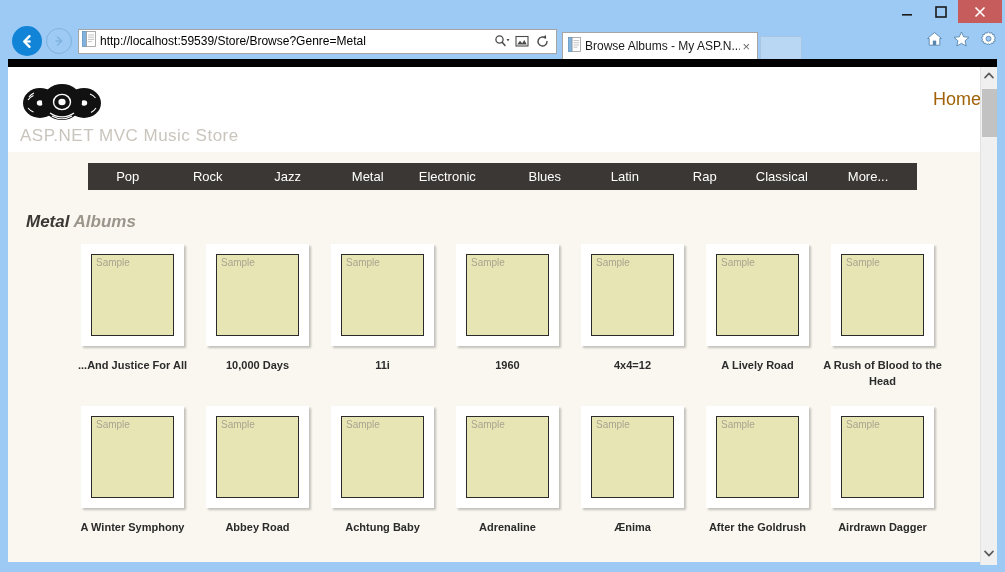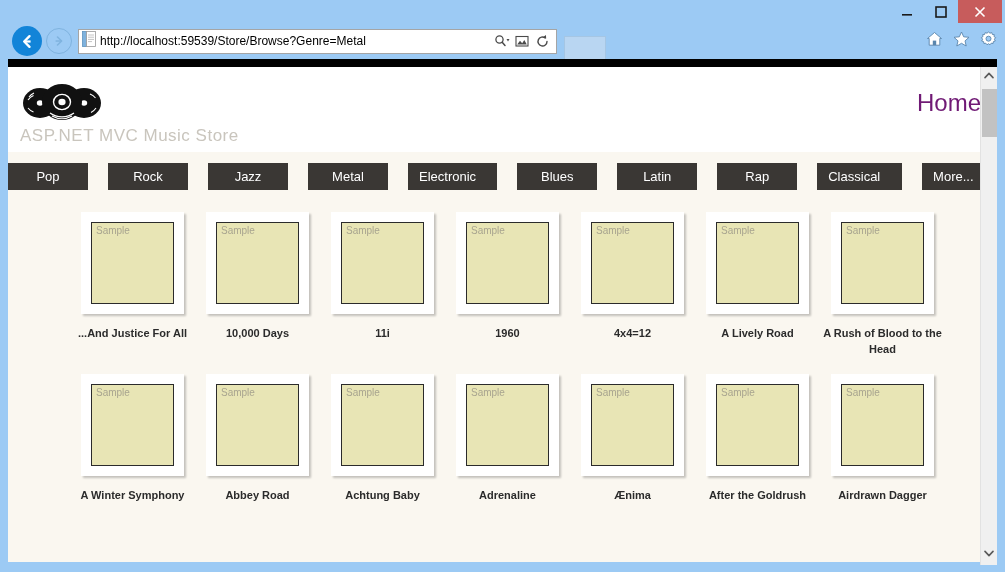--- a/index.html
+++ b/index.html
@@ -187,33 +187,33 @@
     left: 12px; top: 59px;
     font-family: Liberation Sans, sans-serif;
     font-size: 17px;
     color: #c9c5bd;
     letter-spacing: 0.5px;
     white-space: nowrap;
   }
   #home-link {
     position: absolute;
     right: 16px; top: 22px;
-    font-size: 24px;
-    color: #701a75;
+    font-size: 18px;
+    color: #a16207;
     text-decoration: none;
     cursor: pointer;
   }
 
   
   #genre-nav {
     background: #faf7f0;
     padding: 11px 0 10px 0;
     display: flex;
     justify-content: center;
-    gap: 20px;
+    gap: 0;
   }
   .genre-btn {
     background: #3a3734;
     color: #ffffff;
     font-size: 13px;
     padding: 5px 0;
     min-width: 80px;
     text-align: center;
     border: none;
     font-family: "Liberation Sans", sans-serif;
@@ -367,20 +367,31 @@
       </span>
       <span class="addr-icon">
         <svg width="15" height="15" viewBox="0 0 15 15">
           <path d="M12 7.5 A4.5 4.5 0 1 1 10.2 3.9" fill="none" stroke="#4a4a4a" stroke-width="1.4" stroke-linecap="round"></path>
           <path d="M10.9 0.9 L11.2 4.5 L7.8 3.6 Z" fill="#4a4a4a"></path>
         </svg>
       </span>
     </div>
 
     <div id="tabstrip">
+      <div id="tab-active">
+        <span>
+          <svg width="13" height="15" viewBox="0 0 13 15">
+            <rect x="0.5" y="0.5" width="3.6" height="14" fill="#7fb2dd" stroke="#5f93bf" stroke-width="0.8"></rect>
+            <rect x="4.1" y="0.5" width="8.4" height="14" fill="#ffffff" stroke="#9a9a9a" stroke-width="0.8"></rect>
+            <path d="M5.5 3.6 H11.2 M5.5 5.8 H11.2 M5.5 8 H11.2 M5.5 10.2 H9.5" stroke="#b5b5b5" stroke-width="0.8"></path>
+          </svg>
+        </span>
+        <span id="tab-title">Browse Albums - My ASP.N...</span>
+        <span id="tab-close">×</span>
+      </div>
       <div id="tab-new"></div>
     </div>
   </div>
 
   <div id="toolbar-icons">
     <span class="tb-icon">
       <svg width="17" height="16" viewBox="0 0 17 16">
         <path d="M8.5 1.5 L1.5 7.5 L3.2 7.5 L3.2 14.2 L13.8 14.2 L13.8 7.5 L15.5 7.5 Z" fill="#ffffff" stroke="#5a86ad" stroke-width="0.9" stroke-linejoin="round"></path>
         <rect x="6.8" y="9.6" width="3.4" height="4.6" fill="#5a86ad"></rect>
       </svg>
@@ -431,20 +442,24 @@
       <button class="genre-btn">Jazz</button>
       <button class="genre-btn">Metal</button>
       <button class="genre-btn wide">Electronic</button>
       <button class="genre-btn">Blues</button>
       <button class="genre-btn">Latin</button>
       <button class="genre-btn">Rap</button>
       <button class="genre-btn wide">Classical</button>
       <button class="genre-btn wide">More...</button>
     </div>
 
+    <h2 id="albums-heading">
+      <span class="genre-name">Metal</span>
+      <span>Albums</span>
+    </h2>
 
     <div id="album-grid">
         <div class="album">
           <div class="album-card">
             <div class="album-art" style="background: rgb(232, 229, 181);">
               <span class="sample-label">Sample</span>
             </div>
           </div>
           <div class="album-title">...And Justice For All</div>
         </div>

